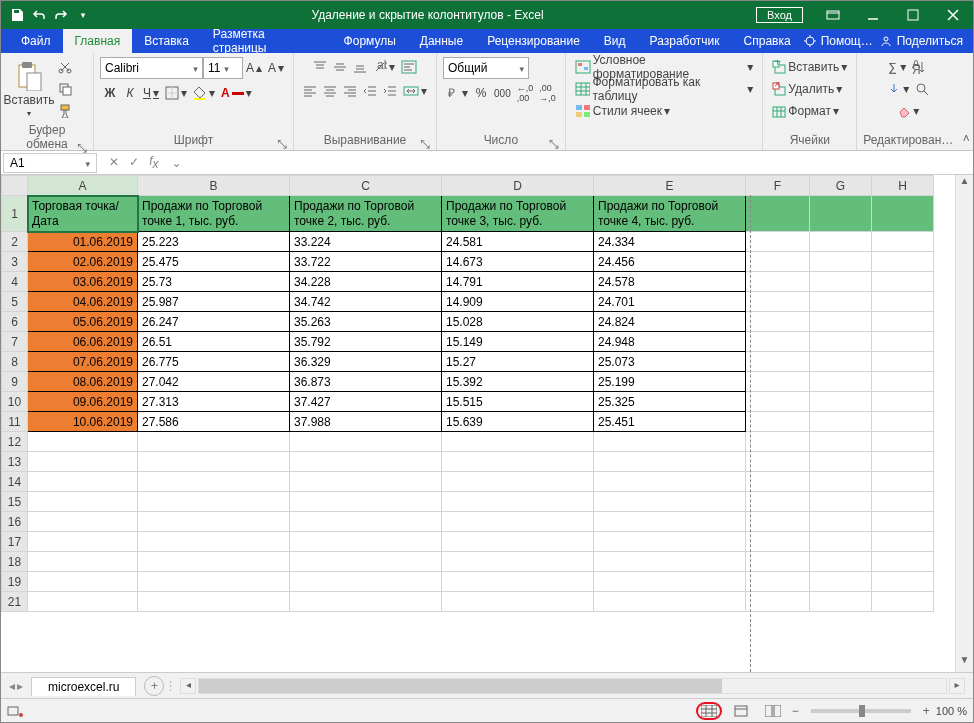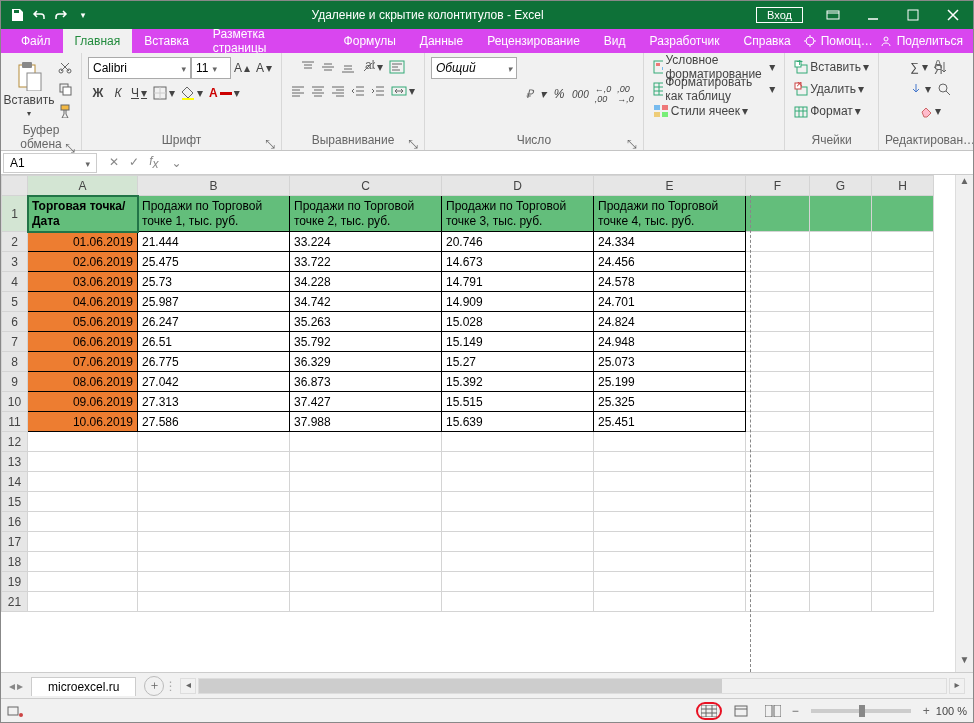--- a/index.html
+++ b/index.html
@@ -8,21 +8,21 @@
 
 .titlebar { height: 28px; background: #0e7138; display: flex; align-items: center; color: #fff; }
 .qat { display: flex; gap: 6px; padding: 0 8px; align-items: center; }
 .qat .icon, .winbtn .icon { width: 16px; height: 16px; display: flex; align-items: center; justify-content: center; fill: #fff; color: #fff; }
 .titlebar .title { flex: 1; text-align: center; font-size: 12px; }
 .winbtns { display: flex; align-items: center; gap: 0; }
 .winbtn { width: 40px; height: 28px; display: flex; align-items: center; justify-content: center; }
 .login-box { border: 1px solid #fff; padding: 1px 10px; font-size: 11px; margin-right: 10px; }
 
 
-.tabbar { height: 24px; background: #d946ef; display: flex; align-items: stretch; padding-left: 8px; }
+.tabbar { height: 24px; background: #1d4ed8; display: flex; align-items: stretch; padding-left: 8px; }
 .tab { padding: 0 12px; display: flex; align-items: center; color: #fff; font-size: 12px; }
 .tab.active { background: #f1f1f1; color: #228b3d; }
 .tabbar .right { margin-left: auto; display: flex; align-items: center; gap: 6px; padding-right: 10px; color: #fff; }
 .tabbar .right .lnk { display: flex; align-items: center; gap: 4px; font-size: 12px; }
 
 
 .ribbon { height: 98px; background: #f1f1f1; border-bottom: 1px solid #c4c4c4; display: flex; }
 .group { border-right: 1px solid #d8d8d8; display: flex; flex-direction: column; padding: 4px 6px 0; }
 .group .body { flex: 1; display: flex; align-items: center; gap: 4px; }
 .group .label { text-align: center; font-size: 11px; color: #666; padding: 2px 0 3px; position: relative; }
@@ -296,21 +296,21 @@
         <span class="smallbtn"><svg width="16" height="14">
               <rect x="1" y="3" width="14" height="8" fill="none" stroke="#3a7"></rect>
               <path d="M4 7h8M4 7l2-2M4 7l2 2M12 7l-2-2M12 7l-2 2" stroke="#666" fill="none"></path>
             </svg>▾</span>
       </div>
     </div>
     <div class="label"><span>Выравнивание</span><span class="dlg">⤡</span></div>
   </div>
 
   <div class="group">
-    <div class="body" style="flex-direction:row;gap:4px;align-items:stretch;font-style:italic;">
+    <div class="body" style="flex-direction:column;gap:4px;align-items:stretch;">
       <div class="dropdown" style="width:86px;">
           <span>Общий</span>
           <span class="caret" style="margin-left:auto;"></span>
         </div>
       <div class="row">
         <span class="smallbtn"><svg width="14" height="14">
               <text x="2" y="11" font-size="11" fill="#666">₽</text>
             </svg>▾</span>
         <span class="smallbtn">%</span>
         <span class="smallbtn" style="font-size:10px;">000</span>
@@ -420,35 +420,35 @@
             <th class="" style="width:152px">D</th>
             <th class="" style="width:152px">E</th>
             <th class="" style="width:64px">F</th>
             <th class="" style="width:62px">G</th>
             <th class="" style="width:62px">H</th>
           </tr>
         </thead>
         <tbody>
           <tr class="green-hdr">
             <th class="rh selrow">1</th>
-            <td class=" cell-selected" style="height:30px;white-space:normal;line-height:1.2;font-weight:bold;">Торговая точка/Дата</td>
+            <td class=" cell-selected" style="height:30px;white-space:normal;line-height:1.2;">Торговая точка/Дата</td>
             <td class="" style="height:34px;white-space:normal;line-height:1.2;">Продажи по Торговой точке 1, тыс. руб.</td>
             <td class="" style="height:36px;white-space:normal;line-height:1.2;">Продажи по Торговой точке 2, тыс. руб.</td>
             <td class="" style="height:34px;white-space:normal;line-height:1.2;">Продажи по Торговой точке 3, тыс. руб.</td>
             <td class="" style="height:34px;white-space:normal;line-height:1.2;">Продажи по Торговой точке 4, тыс. руб.</td>
             <td class="empty" style="background:#fff;border:1px solid #d4d4d4!important;height:34px;white-space:normal;line-height:1.2;"></td>
             <td class="empty" style="background:#fff;border:1px solid #d4d4d4!important;height:34px;white-space:normal;line-height:1.2;"></td>
             <td class="empty" style="background:#fff;border:1px solid #d4d4d4!important;height:34px;white-space:normal;line-height:1.2;"></td>
           </tr>
           <tr class="data">
             <th class="rh">2</th>
             <td class="colA ">01.06.2019</td>
-            <td class="">21.444</td>
+            <td class="">25.223</td>
             <td class="">33.224</td>
-            <td class="">20.746</td>
+            <td class="">24.581</td>
             <td class="">24.334</td>
             <td class="empty"></td>
             <td class="empty"></td>
             <td class="empty"></td>
           </tr>
           <tr class="data">
             <th class="rh">3</th>
             <td class="colA ">02.06.2019</td>
             <td class="">25.475</td>
             <td class="">33.722</td>

